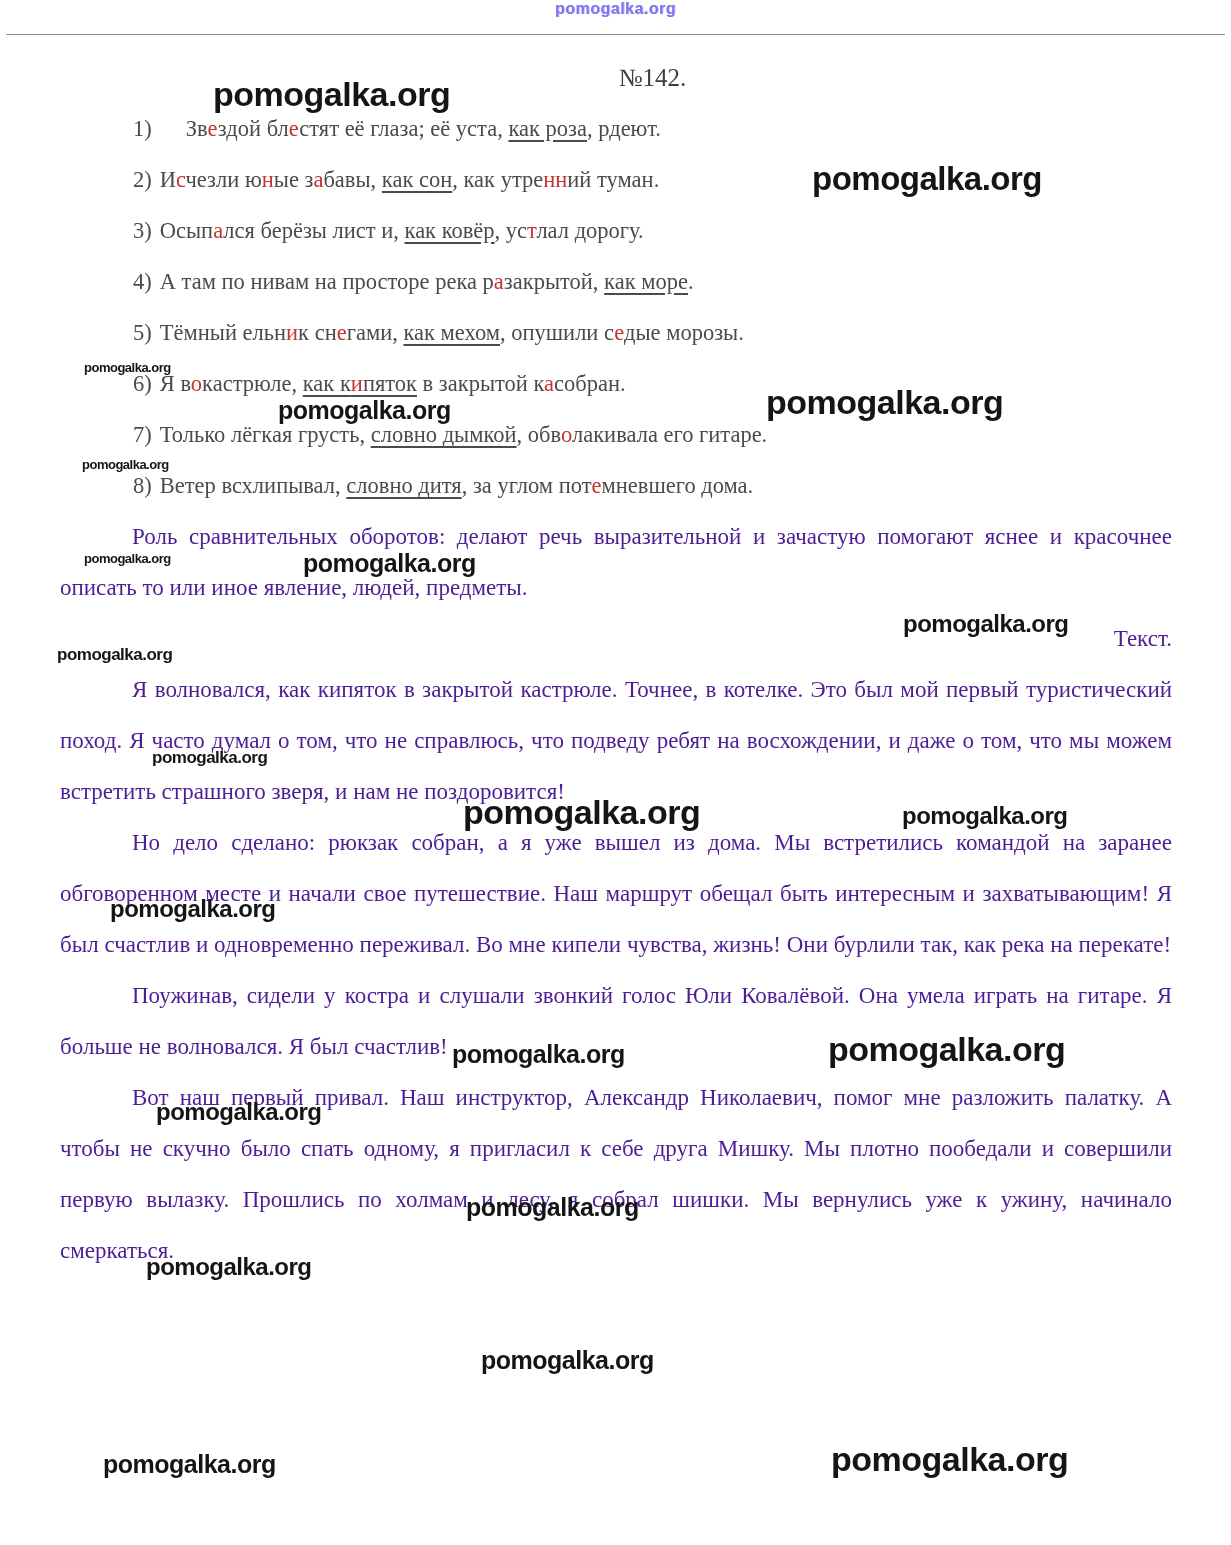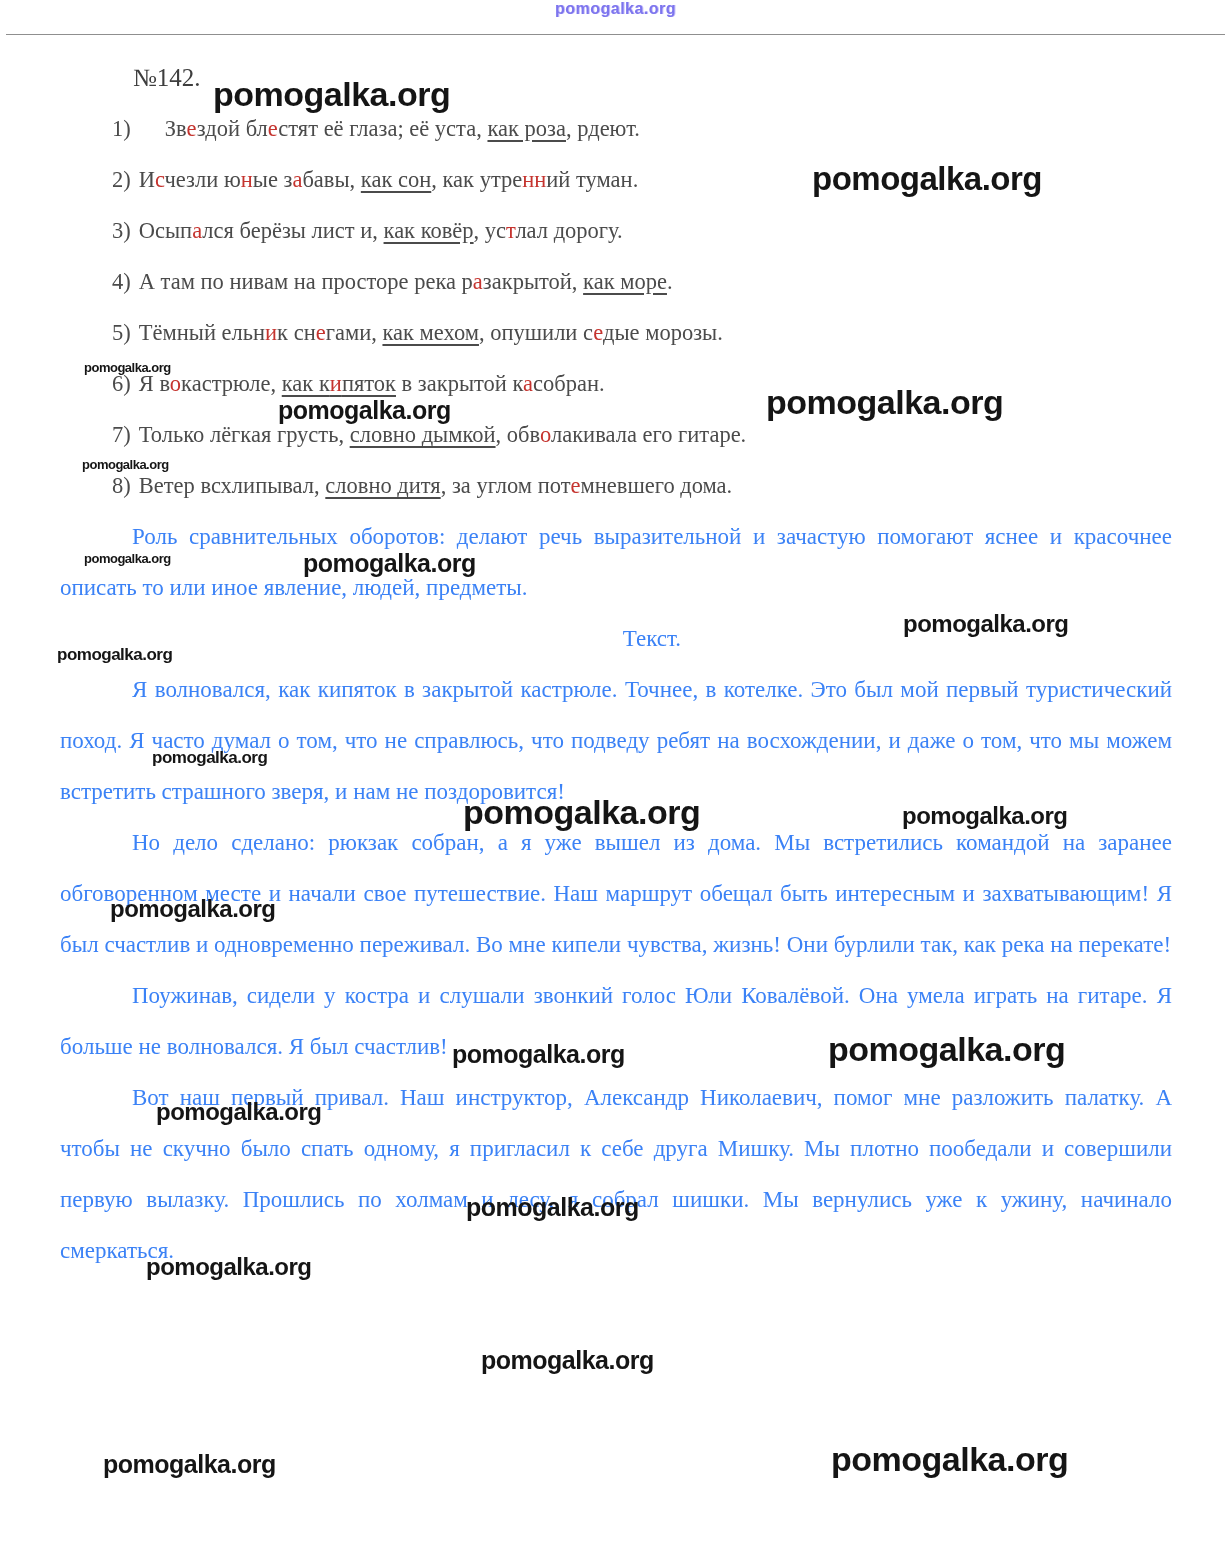--- a/index.html
+++ b/index.html
@@ -40,45 +40,46 @@
     position: absolute;
     top: 52px;
     left: 60px;
     width: 1112px;
   }
   .exnum {
     font-size: 25px;
     line-height: 51px;
     margin-left: 73px;
     color: #3e3e3e;
+    text-align: center;
   }
   .sentence {
-    margin-left: 52px;
+    margin-left: 73px;
     font-size: 22.5px;
     line-height: 51px;
     color: #4b4b4b;
     white-space: nowrap;
   }
   .snum { margin-right: 8px; }
   .sentence:first-child .snum { margin-right: 34px; }
   .red { color: var(--red); }
   .und {
     text-decoration: underline;
     text-decoration-color: #4b4b4b;
     text-underline-offset: 4px;
   }
   .para {
     margin: 0;
     font-size: 23px;
     line-height: 51px;
     text-align: justify;
     text-indent: 72px;
-    color: #3b82f6;
+    color: #4c1d95;
   }
-  .para.title { text-align: center; }
+  .para.title { text-align: right; }
   .wm {
     position: absolute;
     font-family: "Liberation Sans", sans-serif;
     font-weight: bold;
     color: #151515;
     letter-spacing: -0.5px;
     white-space: nowrap;
   }
 </style>
 </head>

